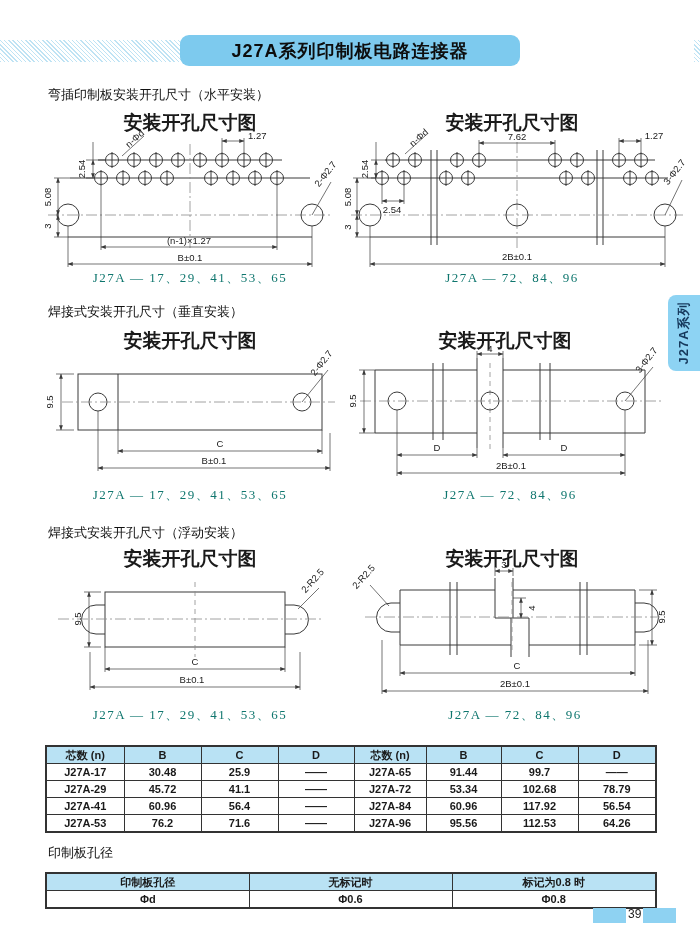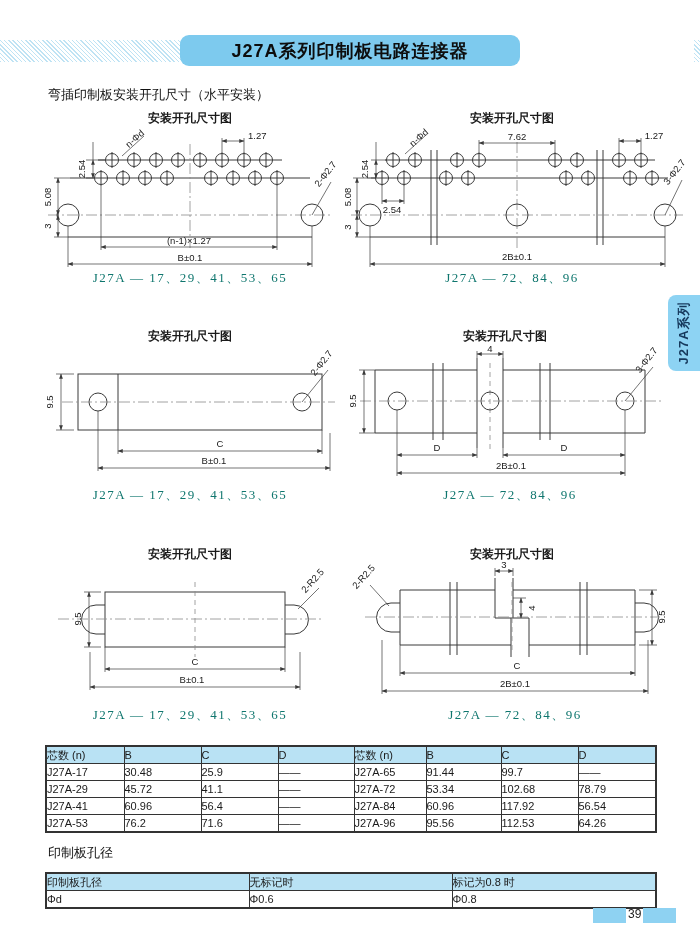--- a/index.html
+++ b/index.html
@@ -7,33 +7,33 @@
         font-family:"Liberation Sans","DejaVu Sans",sans-serif;color:#1a1a1a;overflow:hidden;}
   .hatch{position:absolute;background:repeating-linear-gradient(45deg,#bfe3f4 0 1px,#ffffff 1px 3px);}
   .title-bar{position:absolute;left:180px;top:35px;width:340px;height:31px;background:#7dcaee;
              border-radius:9px;display:flex;align-items:center;justify-content:center;
              font-size:18px;font-weight:bold;letter-spacing:1px;color:#0d0d0d;}
   .side-tab{position:absolute;right:0;top:295px;width:32px;height:76px;background:#8dd3f3;
             border-radius:8px 0 0 8px;display:flex;align-items:center;justify-content:center;}
   .side-tab span{transform:rotate(-90deg);white-space:nowrap;font-size:13px;font-weight:bold;
                  color:#16395c;letter-spacing:1px;}
   .sec-heading{position:absolute;font-size:13px;font-weight:normal;color:#111;white-space:nowrap;}
-  .fig-subtitle{position:absolute;font-size:12px;font-weight:bold;transform:translateX(-50%);white-space:nowrap;}
+  .fig-subtitle{position:absolute;font-size:19px;font-weight:bold;transform:translateX(-50%);white-space:nowrap;}
   .fig-caption{position:absolute;font-size:13px;transform:translateX(-50%);white-space:nowrap;
                letter-spacing:1.5px;color:#0f766e;font-family:Liberation Serif, serif;}
   svg.fig{position:absolute;overflow:visible;}
   svg .ln{stroke:#3a3a3a;stroke-width:1;fill:none;}
   svg .thin line, svg .thin path{stroke:#3a3a3a;stroke-width:0.7;fill:none;}
   svg .cl{stroke:#8a8a8a;stroke-width:0.8;fill:none;stroke-dasharray:11 3 2 3;}
   svg .dsh{stroke:#8a8a8a;stroke-width:0.8;fill:none;stroke-dasharray:5 4;}
   svg text{font-family:"Liberation Sans","DejaVu Sans",sans-serif;font-size:9.5px;fill:#1a1a1a;}
   table.tbl{position:absolute;border-collapse:collapse;table-layout:fixed;font-size:11px;
             border:2px solid #333;background:#fff;}
-  table.tbl th,table.tbl td{border:1px solid #333;height:16px;text-align:left;padding:0;
-                            font-weight:normal;overflow:hidden;white-space:nowrap;}
+  table.tbl th,table.tbl td{border:1px solid #333;height:16px;text-align:center;padding:0;
+                            font-weight:bold;overflow:hidden;white-space:nowrap;}
   table.tbl th{background:#b9e2f4;}
   .pg-sq{position:absolute;width:33px;height:15px;background:#8ed2f2;}
   .pg-num{position:absolute;font-size:12px;color:#222;}
 </style>
 </head>
 <body>
 
 <div class="page">
 
   <svg width="0" height="0" style="position:absolute">
@@ -176,20 +176,21 @@
     <text x="47" y="83" text-anchor="middle">2.54</text>
     <text transform="rotate(-90 6 67)" x="6" y="67" text-anchor="middle">5.08</text>
     <text transform="rotate(-90 6 97)" x="6" y="97" text-anchor="middle">3</text>
     <text transform="rotate(-52 332 44)" x="332" y="44" text-anchor="middle">3-Φ2.7</text>
     <text x="172" y="130" text-anchor="middle">2B±0.1</text>
   </svg>
 
   <div class="fig-caption" style="left:190px;top:269px">J27A — 17、29、41、53、65</div>
   <div class="fig-caption" style="left:512px;top:269px">J27A — 72、84、96</div>
 
+  <div class="sec-heading" style="left:48px;top:303px">焊接式安装开孔尺寸（垂直安装）</div>
   <div class="fig-subtitle" style="left:190px;top:328px">安装开孔尺寸图</div>
   <div class="fig-subtitle" style="left:505px;top:328px">安装开孔尺寸图</div>
 
   <svg class="fig" style="left:40px;top:345px" width="300" height="135" viewBox="0 0 300 135">
     <g>
       <rect class="ln" x="38" y="29" width="244" height="56"></rect>
       <line class="ln" x1="78" y1="29" x2="78" y2="85"></line>
       <circle class="ln" cx="58" cy="57" r="9"></circle>
       <circle class="ln" cx="262" cy="57" r="9"></circle>
       <line class="cl" x1="22" y1="57" x2="295" y2="57"></line>
@@ -245,20 +246,21 @@
     <text transform="rotate(-90 11 56)" x="11" y="56" text-anchor="middle">9.5</text>
     <text transform="rotate(-52 304 17)" x="304" y="17" text-anchor="middle">3-Φ2.7</text>
     <text x="92" y="106" text-anchor="middle">D</text>
     <text x="219" y="106" text-anchor="middle">D</text>
     <text x="166" y="124" text-anchor="middle">2B±0.1</text>
   </svg>
 
   <div class="fig-caption" style="left:190px;top:486px">J27A — 17、29、41、53、65</div>
   <div class="fig-caption" style="left:510px;top:486px">J27A — 72、84、96</div>
 
+  <div class="sec-heading" style="left:48px;top:524px">焊接式安装开孔尺寸（浮动安装）</div>
   <div class="fig-subtitle" style="left:190px;top:546px">安装开孔尺寸图</div>
   <div class="fig-subtitle" style="left:512px;top:546px">安装开孔尺寸图</div>
 
   <svg class="fig" style="left:40px;top:562px" width="300" height="140" viewBox="0 0 300 140">
     <g>
       <rect class="ln" x="65" y="30" width="180" height="55"></rect>
       <path class="ln" d="M65,43 L56,43 A14.5,14.5 0 0 0 56,72 L65,72"></path>
       <path class="ln" d="M245,43 L254,43 A14.5,14.5 0 0 1 254,72 L245,72"></path>
       <line class="dsh" x1="155" y1="20" x2="155" y2="95"></line>
       <line class="cl" x1="18" y1="57" x2="282" y2="57"></line>

